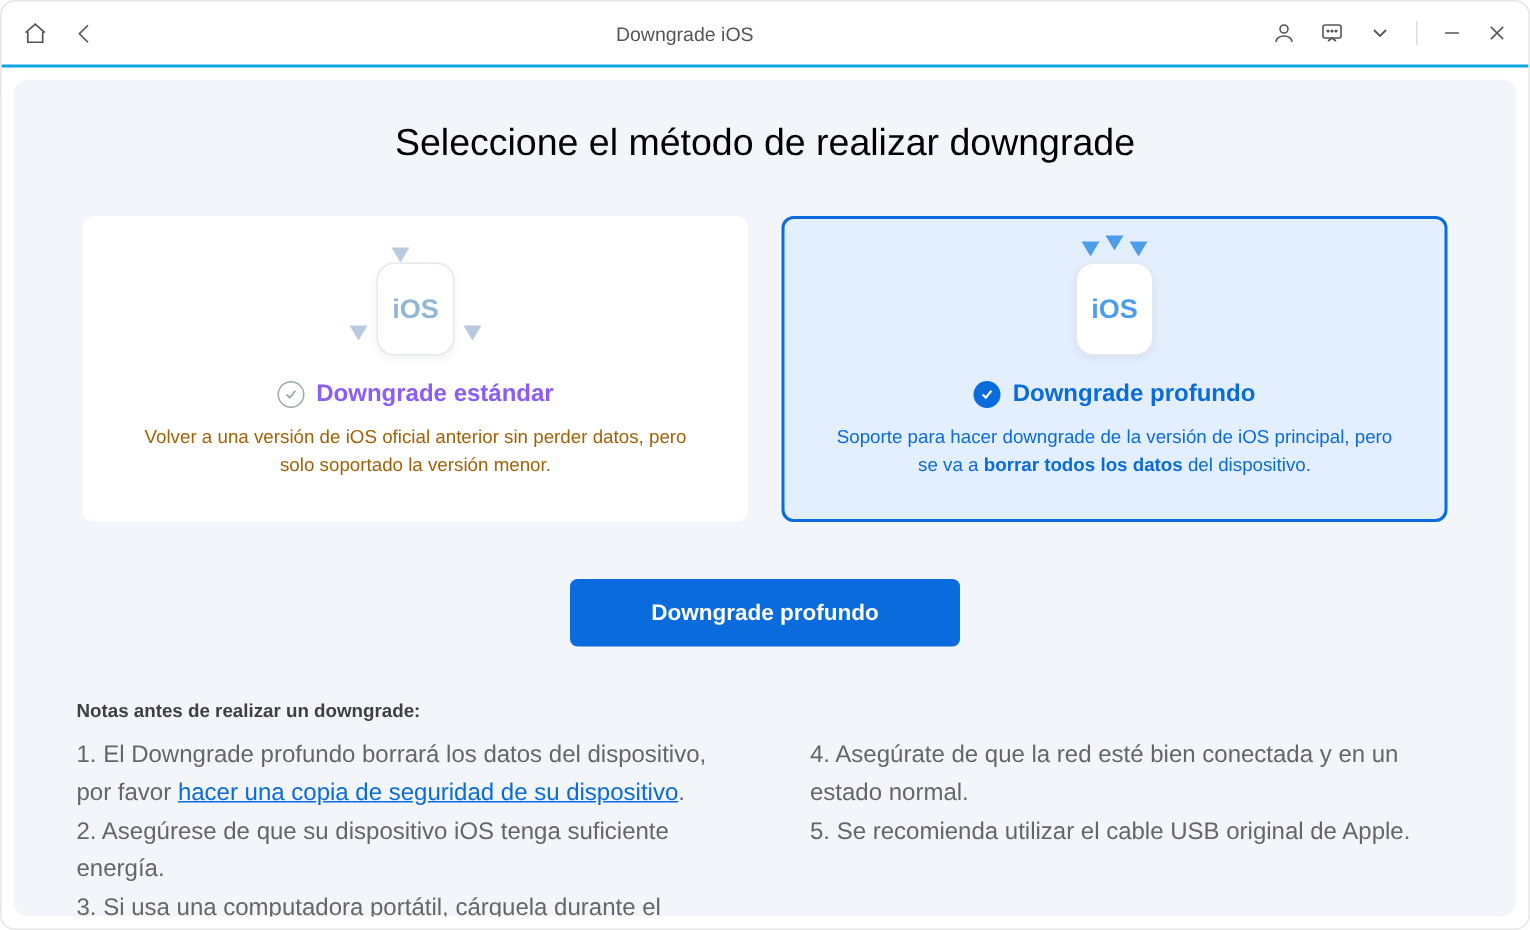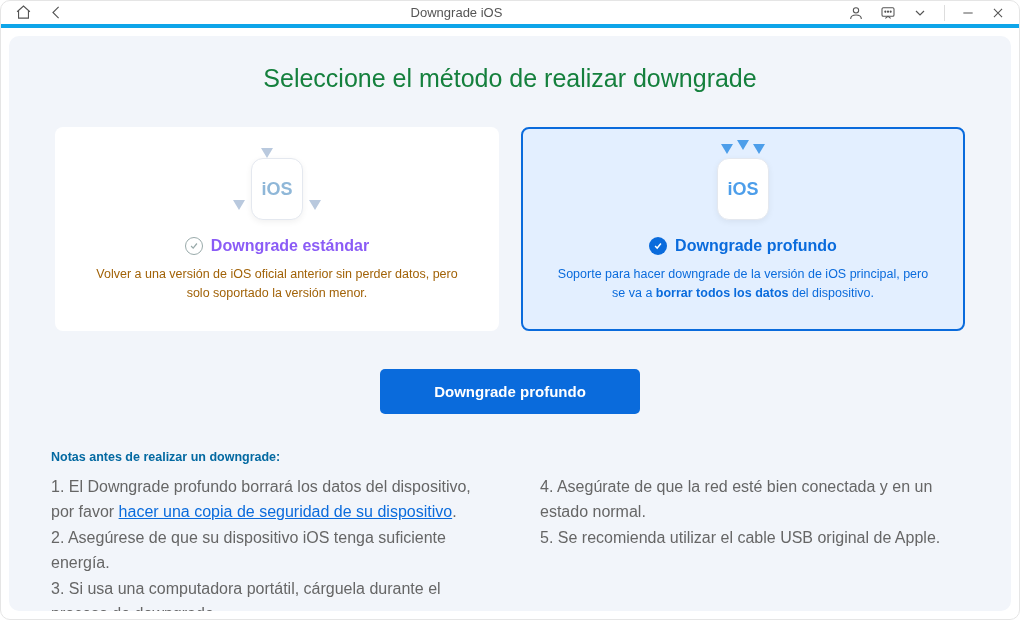--- a/index.html
+++ b/index.html
@@ -14,25 +14,25 @@
     width: 1020px;
     height: 620px;
     border: 1px solid #e5e5e5;
     border-radius: 10px;
     overflow: hidden;
     display: flex;
     flex-direction: column;
     background: #fff;
   }
   .titlebar {
-    height: 27px;
+    height: 44px;
     display: flex;
     align-items: center;
     padding: 0 14px;
-    border-bottom: 4px solid #0ea5e9;
+    border-bottom: 2px solid #0ea5e9;
   }
   .titlebar .left, .titlebar .right {
     display: flex;
     align-items: center;
     gap: 16px;
   }
   .titlebar .center {
     flex: 1;
     text-align: center;
     font-size: 13px;
@@ -47,21 +47,21 @@
     background: #f2f5fa;
     border-radius: 10px;
     margin: 8px;
     padding: 28px 42px 20px;
     overflow: hidden;
   }
   .page-title {
     text-align: center;
     font-size: 25px;
     font-weight: 400;
-    color: #15803d;
+    color: #000000;
     margin-bottom: 34px;
   }
   .cards {
     display: flex;
     gap: 22px;
     justify-content: center;
     margin-bottom: 38px;
   }
   .card {
     flex: 1;
@@ -115,21 +115,21 @@
     border-radius:5px;
     padding: 14px 54px;
     font-size:15px;
     font-weight:600;
     cursor:pointer;
   }
 
   .notes-heading {
     font-size:12.5px;
     font-weight:700;
-    color:#0369a1;
+    color:#404040;
     margin-bottom:10px;
   }
   .notes-cols {
     display:flex;
     gap: 60px;
     font-size:16px;
     color:#666;
     line-height:1.6;
   }
   .notes-cols .col { flex:1; }

